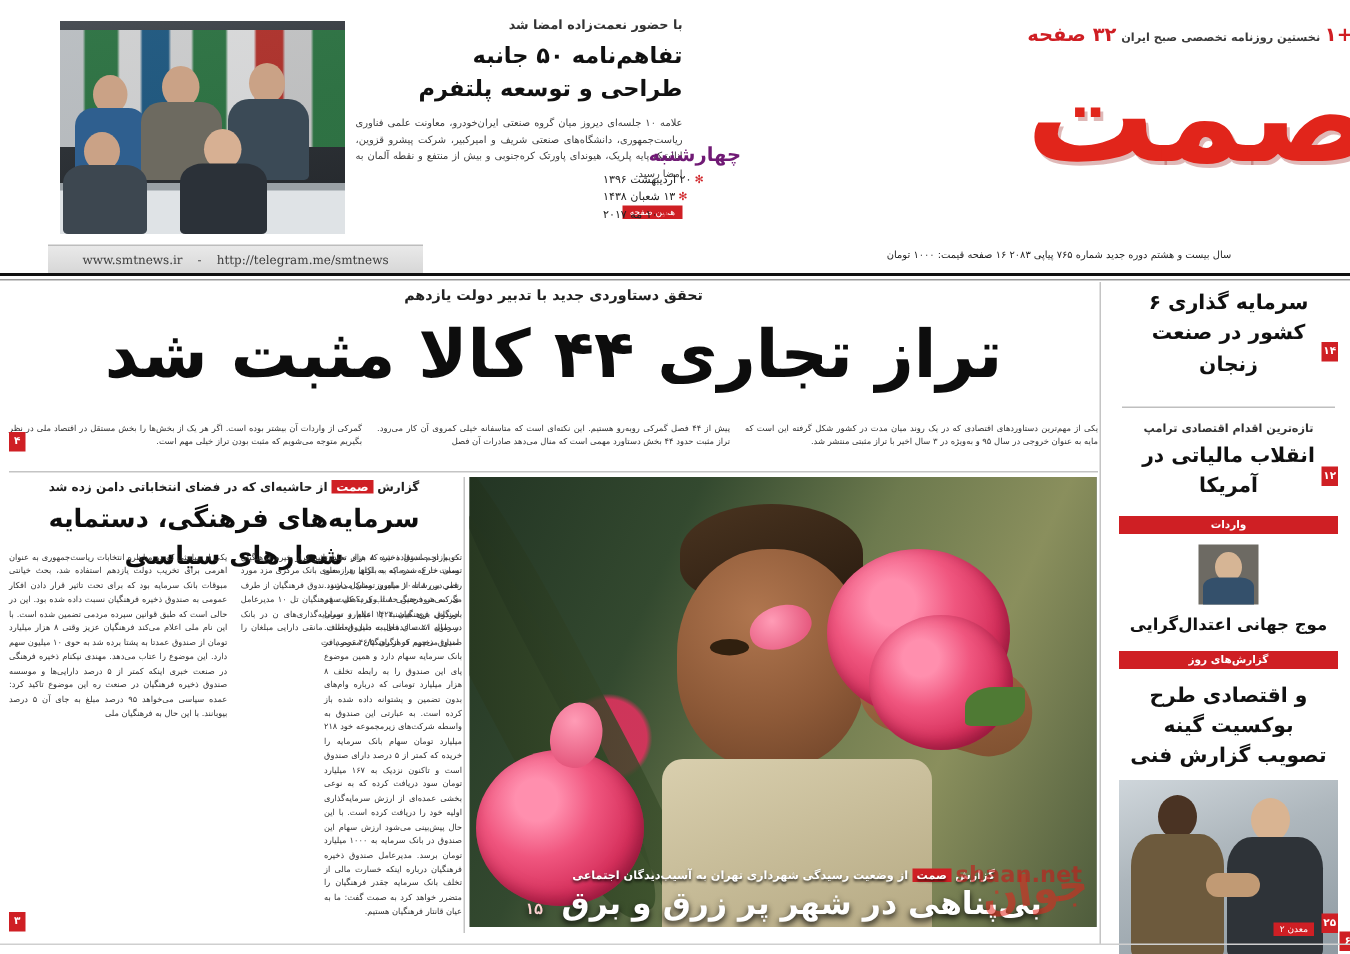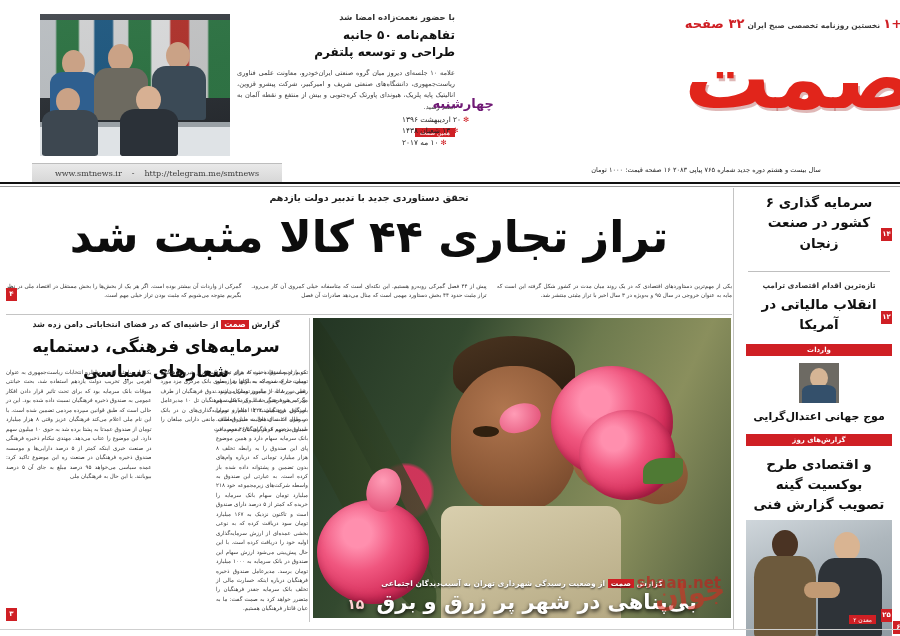--- a/index.html
+++ b/index.html
@@ -28,21 +28,21 @@
       #2f7d46 47%,#2f7d46 58%,#f2f2f2 59%,#f2f2f2 68%,#c2342c 69%,#c2342c 78%,
       #d8d8d8 79%,#d8d8d8 88%,#2f7d46 89%,#2f7d46 100%);
     opacity:.85;}
   .tp-table{position:absolute;left:0;bottom:0;width:100%;height:34px;background:#dfe3e6;}
   .tp-table:after{content:"";position:absolute;left:0;top:0;width:100%;height:5px;background:#9aa1a6;}
   .p-head{position:absolute;border-radius:50%;background:#caa286;}
   .p-body{position:absolute;border-radius:26% 26% 6% 6%;}
 
   .top-story{position:absolute;left:205px;top:12px;width:218px;height:142px;text-align:right;}
   .top-story .kicker{font-size:8.5px;color:#333;line-height:1.3;margin:0 0 4px 0;font-weight:600;}
-  .top-story h2{font-size:12px;line-height:1.45;margin:0;font-weight:700;color:#111;letter-spacing:-.2px;}
+  .top-story h2{font-size:15px;line-height:1.45;margin:0;font-weight:700;color:#111;letter-spacing:-.2px;}
   .top-story .lede{font-size:6.6px;line-height:1.72;color:#3a3a3a;margin-top:6px;text-align:justify;}
   .badge-red{display:inline-block;background:#cf1f24;color:#fff;font-size:6px;
     padding:1px 5px;margin-top:3px;letter-spacing:.3px;}
 
   .logo-wrap{position:absolute;right:6px;top:4px;width:430px;height:152px;}
   .logo-tagline{position:absolute;right:16px;top:12px;width:300px;text-align:right;
     font-size:9px;color:#23733a;font-weight:700;direction:rtl;}
   .logo-tagline .num{color:#cf1f24;font-size:13px;font-weight:800;}
   .logo-tagline .small{color:#3c3c3c;font-size:7.5px;font-weight:600;}
   .logo-main{position:absolute;right:10px;top:22px;width:400px;height:104px;
@@ -131,21 +131,21 @@
     background:linear-gradient(160deg,#4a3420,#2a1c10);}
   .child-arm{position:absolute;border-radius:40px;
     background:linear-gradient(150deg,#a97049,#7d4f2f);transform:rotate(16deg);}
   .child-shirt{position:absolute;border-radius:14px 14px 0 0;
     background:linear-gradient(160deg,#d9cfae,#b5a983);}
   .photo-cap{position:absolute;left:0;bottom:0;width:100%;text-align:center;direction:rtl;padding-bottom:4px;}
   .photo-cap .k{font-size:7.5px;color:#fff;font-weight:700;text-shadow:0 1px 2px rgba(0,0,0,.85);margin-bottom:2px;}
   .photo-cap .k b{background:#cf1f24;color:#fff;padding:0 3px;}
   .photo-cap h2{margin:0;font-size:21px;font-weight:800;color:#fff;
     text-shadow:0 2px 4px rgba(0,0,0,.9);letter-spacing:-.5px;}
-  .photo-cap h2 i{font-style:normal;font-size:14px;color:#ffd2d2;margin-right:5px;}
+  .photo-cap h2 i{font-style:normal;font-size:10px;color:#ffd2d2;margin-right:5px;font-family:Liberation Mono, monospace;}
 
   .wmark{position:absolute;right:6px;bottom:8px;direction:rtl;
     font-size:28px;font-weight:800;color:rgba(225,37,27,.55);
     transform:rotate(-8deg);pointer-events:none;letter-spacing:-2px;}
   .wmark2{position:absolute;right:10px;bottom:26px;direction:ltr;
     font-size:15px;font-weight:800;color:rgba(200,25,25,.6);pointer-events:none;}
 
   .bottom-rule{position:absolute;left:0;bottom:6px;width:900px;height:1px;background:#cfcfcf;}
 </style>
 </head>

